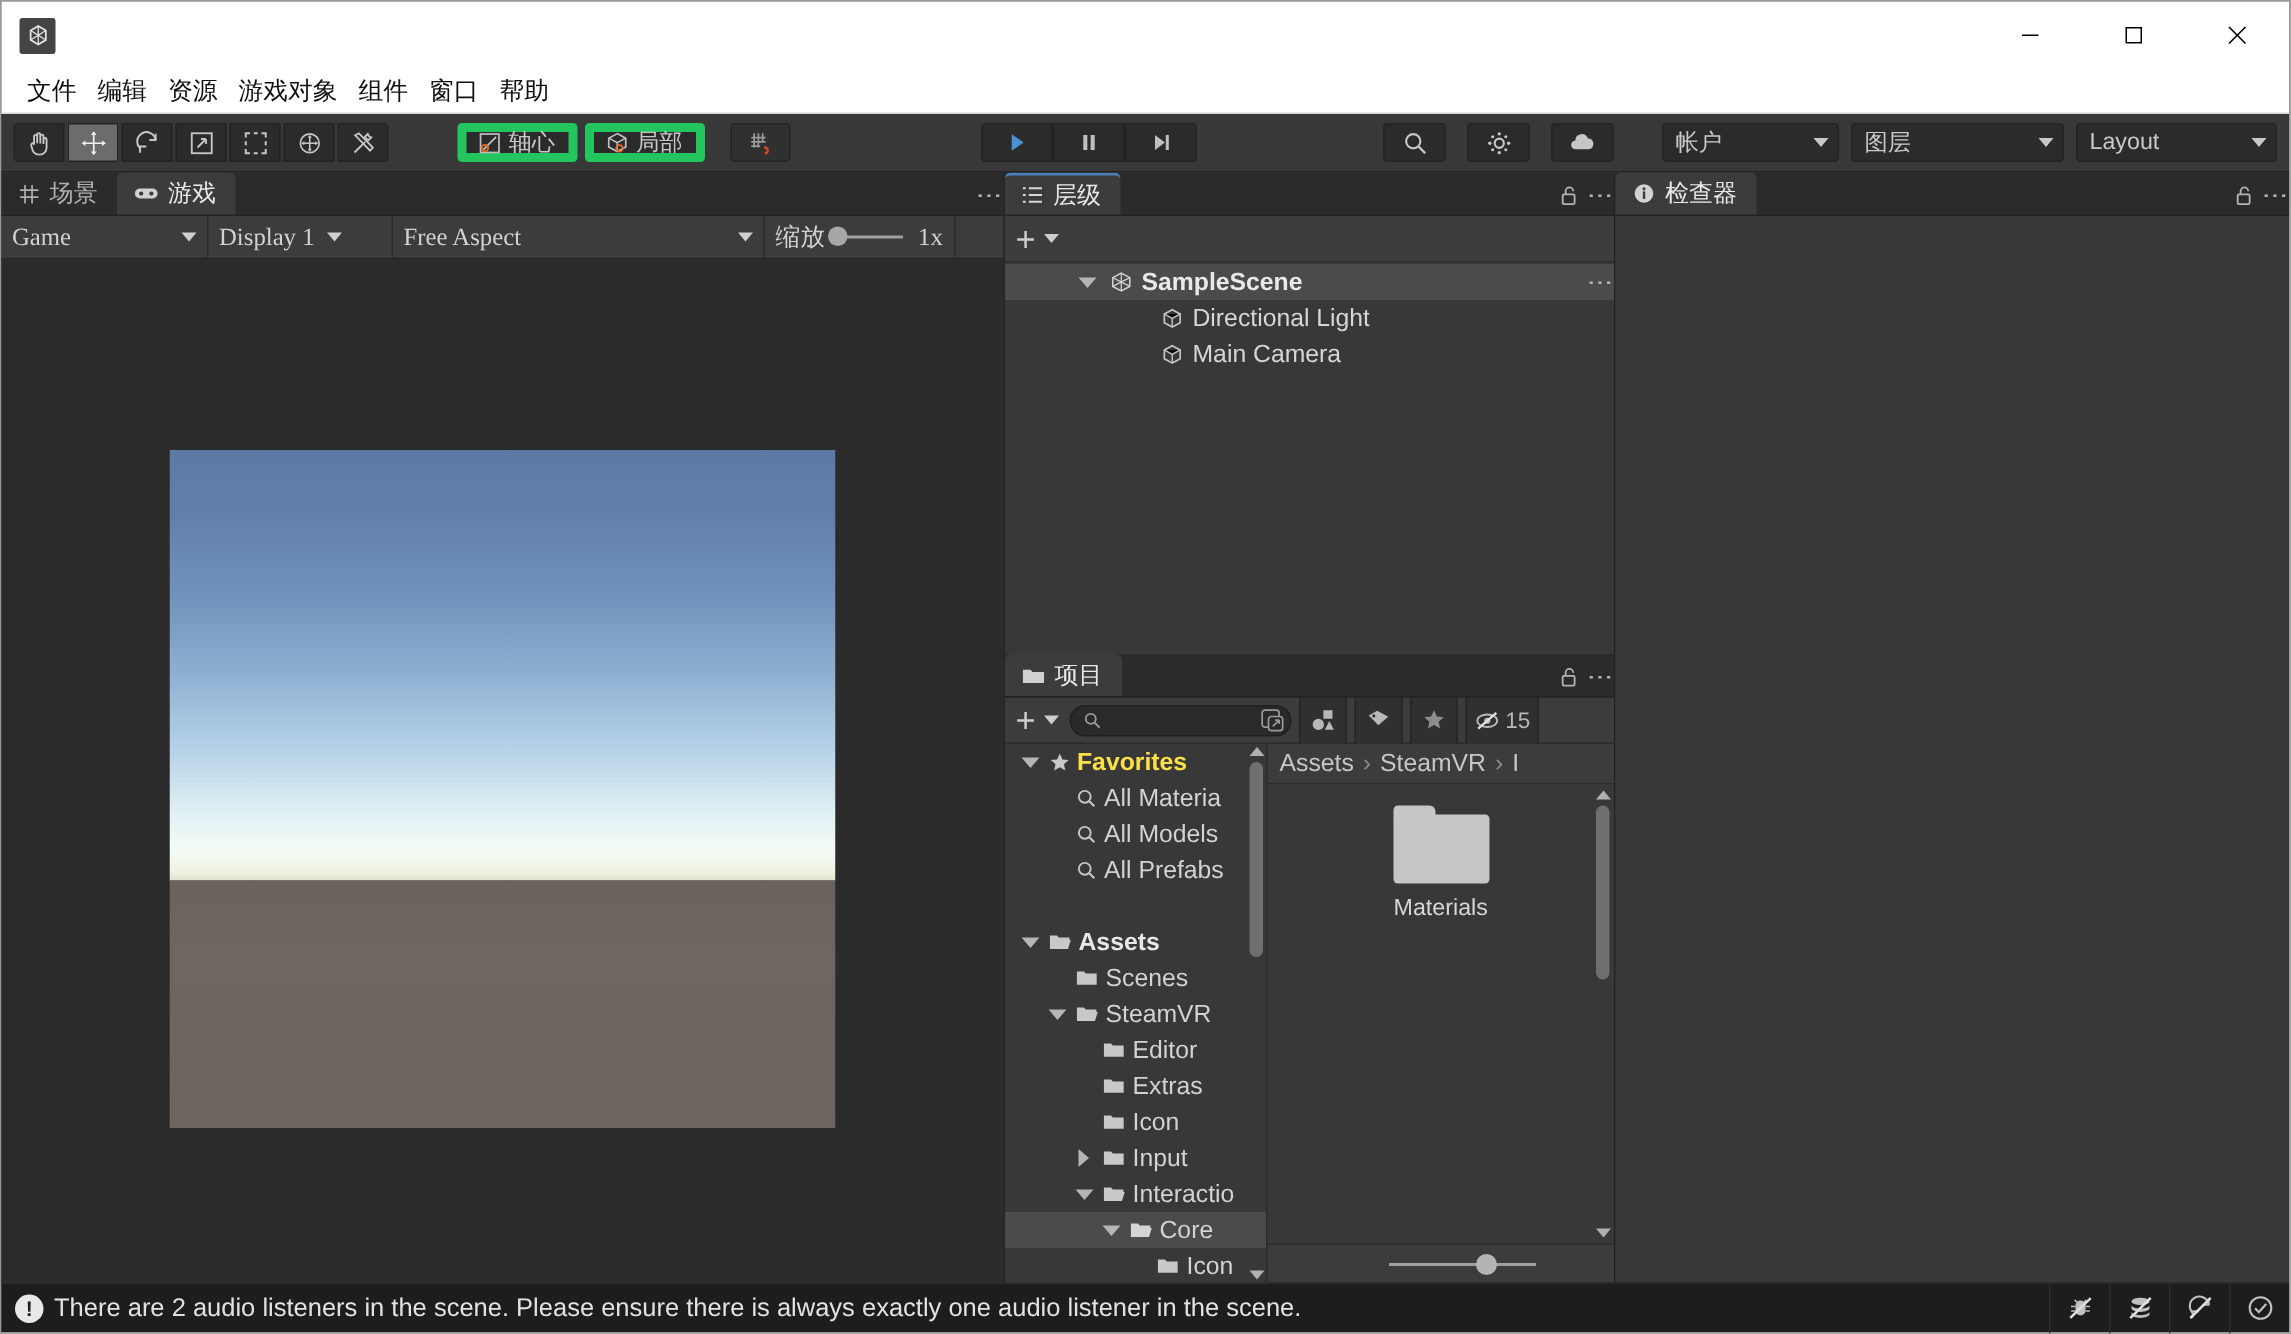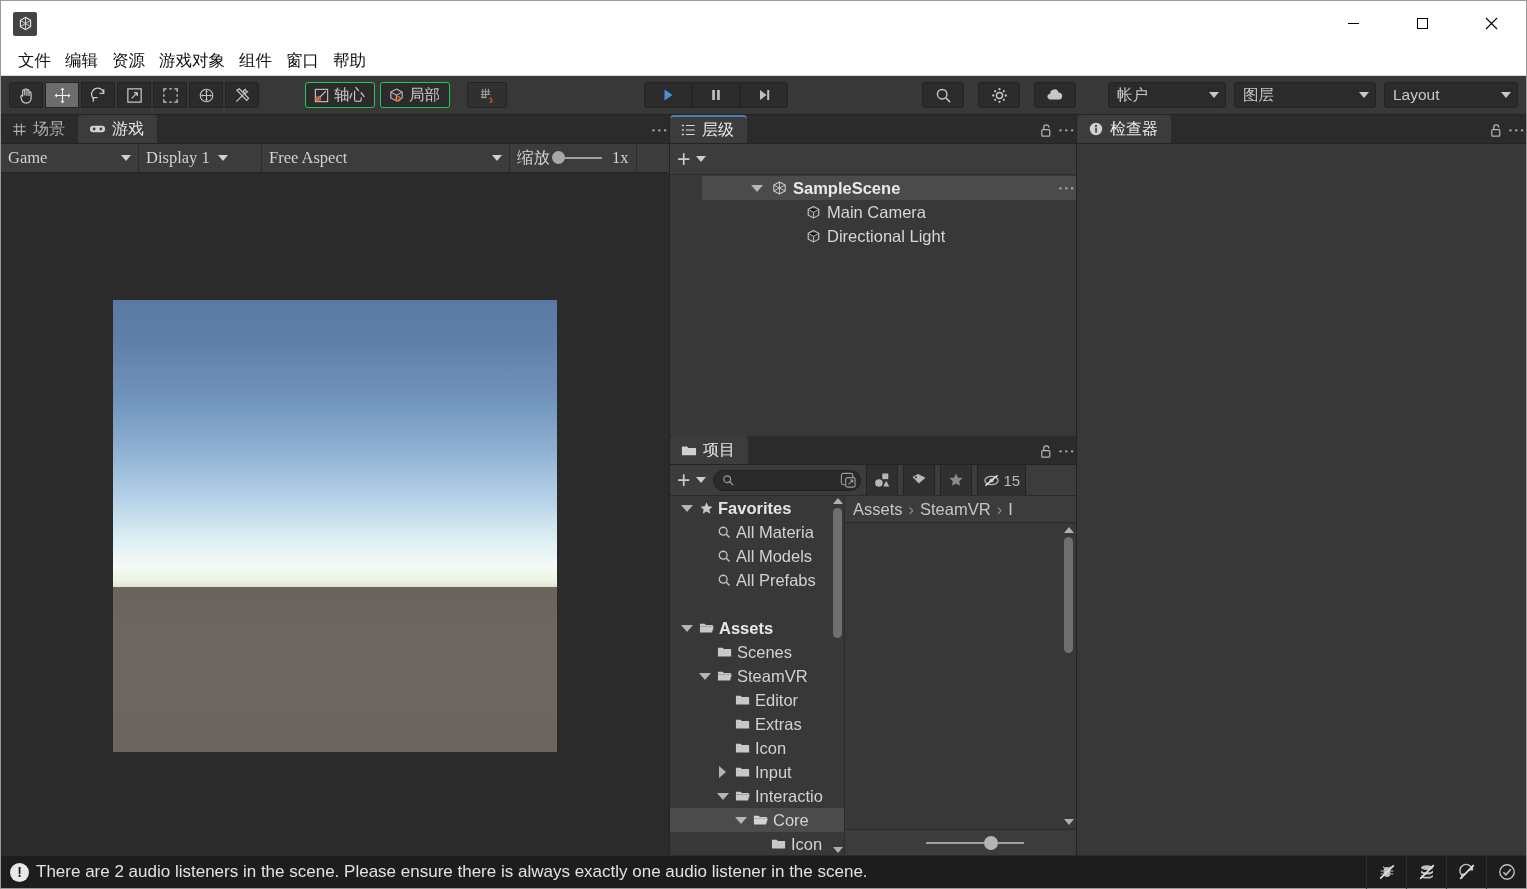--- a/index.html
+++ b/index.html
@@ -74,21 +74,21 @@
   .tbtn.on { background: #6c6c6c; color: #efefef; }
   .tbtn.plain { background: #303030; }
   .tbtn.first { border-radius: 3px 0 0 3px; }
   .tbtn.last  { border-radius: 0 3px 3px 0; margin-right: 0; }
   .tbtn.solo  { border-radius: 3px; }
   .tgroup { display: flex; align-items: center; }
   .gap-sm { width: 12px; }
   .gap-md { width: 30px; }
   .gap-lg { width: 46px; }
   .pill {
-    height: 26px; background: #2b2b2b; border: 1px solid #22c55e;
+    height: 26px; background: #2b2b2b; border: 6px solid #22c55e;
     border-radius: 3px; display: flex; align-items: center;
     padding: 0 9px 0 7px; color: #c8c8c8; font-size: 15.5px;
     margin-right: 5px; gap: 4px; text-align: center;
   }
   .play-group { display: flex; }
   .play-btn {
     width: 48px; height: 26px; background: #2b2b2b; border: 1px solid #232323;
     display: flex; align-items: center; justify-content: center; color: #c0c0c0;
   }
   .play-btn.l { border-radius: 3px 0 0 3px; }
@@ -176,21 +176,21 @@
   .plusbtn .caret { border-top-color: #cccccc; margin-left: 3px; }
   .searchbox {
     flex: 1; height: 21px; background: #2a2a2a; border: 1px solid #202020;
     border-radius: 11px; display: flex; align-items: center; padding: 0 3px 0 8px; gap: 5px;
     color: #8a8a8a; font-size: 15.5px; min-width: 0;
   }
   .searchbox .ph { flex: 1; color: #8c8c8c; overflow: hidden; white-space: nowrap; }
   .hier-list { flex: 1; overflow: hidden; background: #383838; padding-top: 1px; }
   .hrow {
     height: 24px; display: flex; align-items: center; gap: 5px;
-    color: #d6d6d6; font-size: 16.5px; padding-right: 20px; position: relative; margin-left: 32px;
+    color: #d6d6d6; font-size: 16.5px; padding-right: 20px; position: relative;
   }
   .hrow.sel { background: #4b4b4b; }
   .hrow .ind { width: 18px; display: flex; justify-content: center; flex: none; }
   .tri { width: 0; height: 0; border-left: 6px solid transparent; border-right: 6px solid transparent; border-top: 7px solid #b5b5b5; }
   .tri.right { border: none; width:0;height:0; border-top: 6px solid transparent; border-bottom: 6px solid transparent; border-left: 7px solid #b5b5b5; }
   .hrow .name { white-space: nowrap; overflow: hidden; }
   .hrow .name.bold { font-weight: bold; color: #e9e9e9; }
   .hrow .kebab { position: absolute; right: 6px; }
 
   
@@ -544,29 +544,29 @@
               </svg>
             <span class="name bold">SampleScene</span>
             <span class="kebab">⋮</span>
           </div>
           <div class="hrow">
             <span class="ind" style="margin-left:80px"></span>
             <svg width="17" height="17" viewBox="0 0 18 18">
                 <path d="M9 2.6 14.6 5.6v6.2L9 14.8 3.4 11.8V5.6Z" fill="none" stroke="#c4c4c4" stroke-width="1.2"></path>
                 <path d="M3.4 5.6 9 8.7l5.6-3.1M9 8.7v6.1" stroke="#c4c4c4" stroke-width="1"></path>
               </svg>
-            <span class="name">Main Camera</span>
+            <span class="name">Directional Light</span>
           </div>
           <div class="hrow">
             <span class="ind" style="margin-left:80px"></span>
             <svg width="17" height="17" viewBox="0 0 18 18">
                 <path d="M9 2.6 14.6 5.6v6.2L9 14.8 3.4 11.8V5.6Z" fill="none" stroke="#c4c4c4" stroke-width="1.2"></path>
                 <path d="M3.4 5.6 9 8.7l5.6-3.1M9 8.7v6.1" stroke="#c4c4c4" stroke-width="1"></path>
               </svg>
-            <span class="name">Directional Light</span>
+            <span class="name">Main Camera</span>
           </div>
         </div>
       </div>
 
       <div class="panel" style="flex:1">
         <div class="tabstrip">
           <div class="tab active">
             <svg width="16" height="14" viewBox="0 0 17 14">
                 <path d="M1 3.2h5.4l1.4 1.6h8.2V12.6H1Z" fill="#d0d0d0"></path>
               </svg>
@@ -629,21 +629,21 @@
         <div class="proj-body">
 
           <div class="proj-tree">
             <div class="prow">
               <span class="tw" style="margin-left:8px">
                   <span class="tri"></span>
                 </span>
               <svg width="15" height="15" viewBox="0 0 16 16">
                   <path d="M8 1.4 9.9 5.6l4.5.4-3.4 3 1 4.5L8 11.2 4 13.5l1-4.5-3.4-3 4.5-.4z" fill="#c8c8c8"></path>
                 </svg>
-              <span style="font-weight:bold;color:#e5e5e5">Favorites</span>
+              <span style="font-weight:bold;color:#fde047">Favorites</span>
             </div>
             <div class="prow">
               <span class="tw" style="margin-left:26px"></span>
               <svg width="15" height="15" viewBox="0 0 16 16">
                   <circle cx="6.6" cy="6.6" r="4.2" fill="none" stroke="#c6c6c6" stroke-width="1.4"></circle>
                   <path d="M9.8 9.8 13.4 13.4" stroke="#c6c6c6" stroke-width="1.5"></path>
                 </svg>
               <span>All Materia</span>
             </div>
             <div class="prow">
@@ -758,20 +758,27 @@
 
           <div class="proj-right">
             <div class="crumb">
               <span>Assets</span>
               <span class="sep">›</span>
               <span>SteamVR</span>
               <span class="sep">›</span>
               <span>I</span>
             </div>
             <div class="grid">
+              <div class="asset">
+                <span class="folder-icon">
+                  <span class="tabpart"></span>
+                    <span class="bodypart"></span>
+                </span>
+                <span class="asset-label">Materials</span>
+              </div>
               <div class="vscroll">
                 <span class="vs-arrow up"></span>
                 <span class="vs-thumb" style="height:116px"></span>
                 <span style="flex:1"></span>
                 <span class="vs-arrow down"></span>
               </div>
             </div>
             <div class="proj-footer">
               <span class="zoom-track">
                 <span class="zoom-knob"></span>

